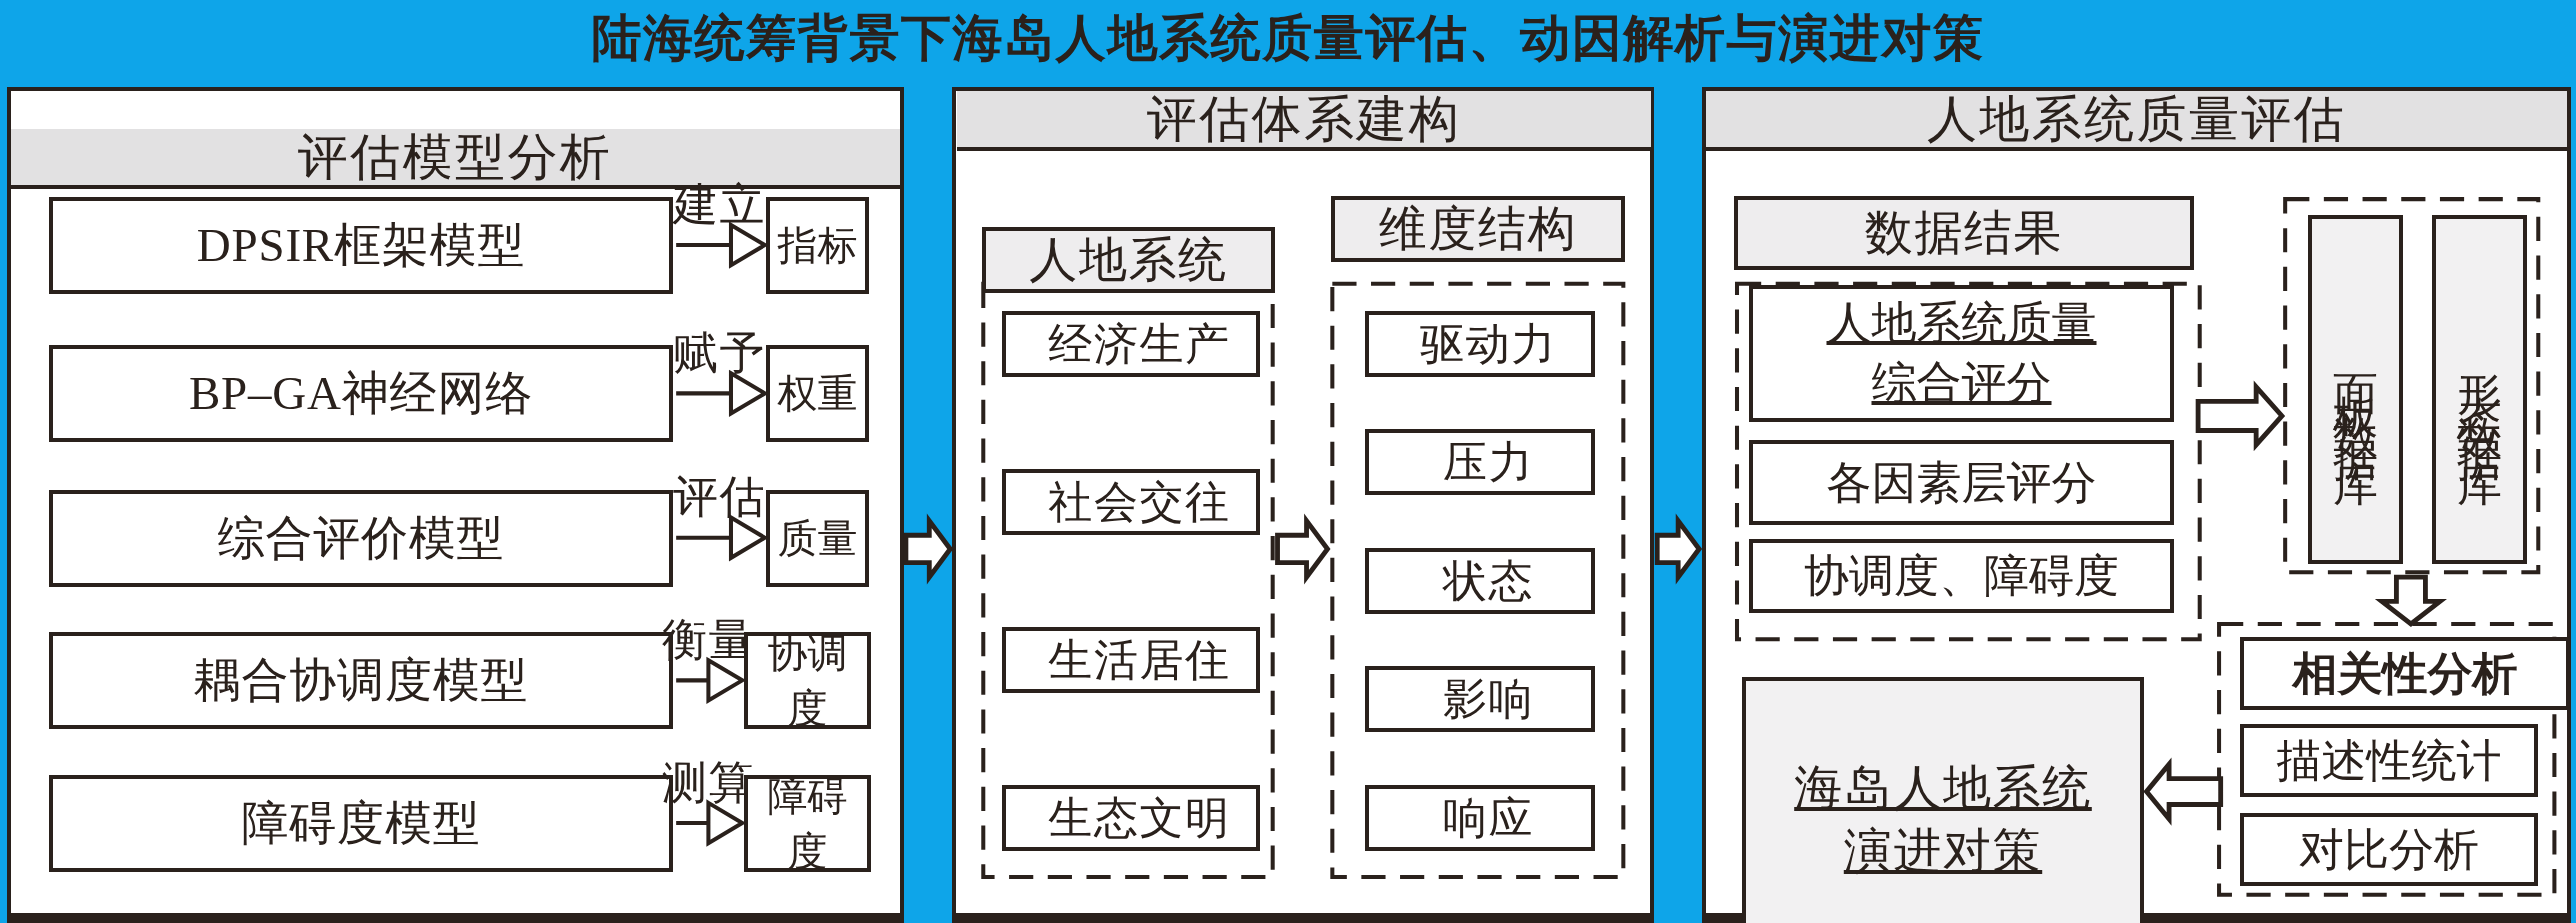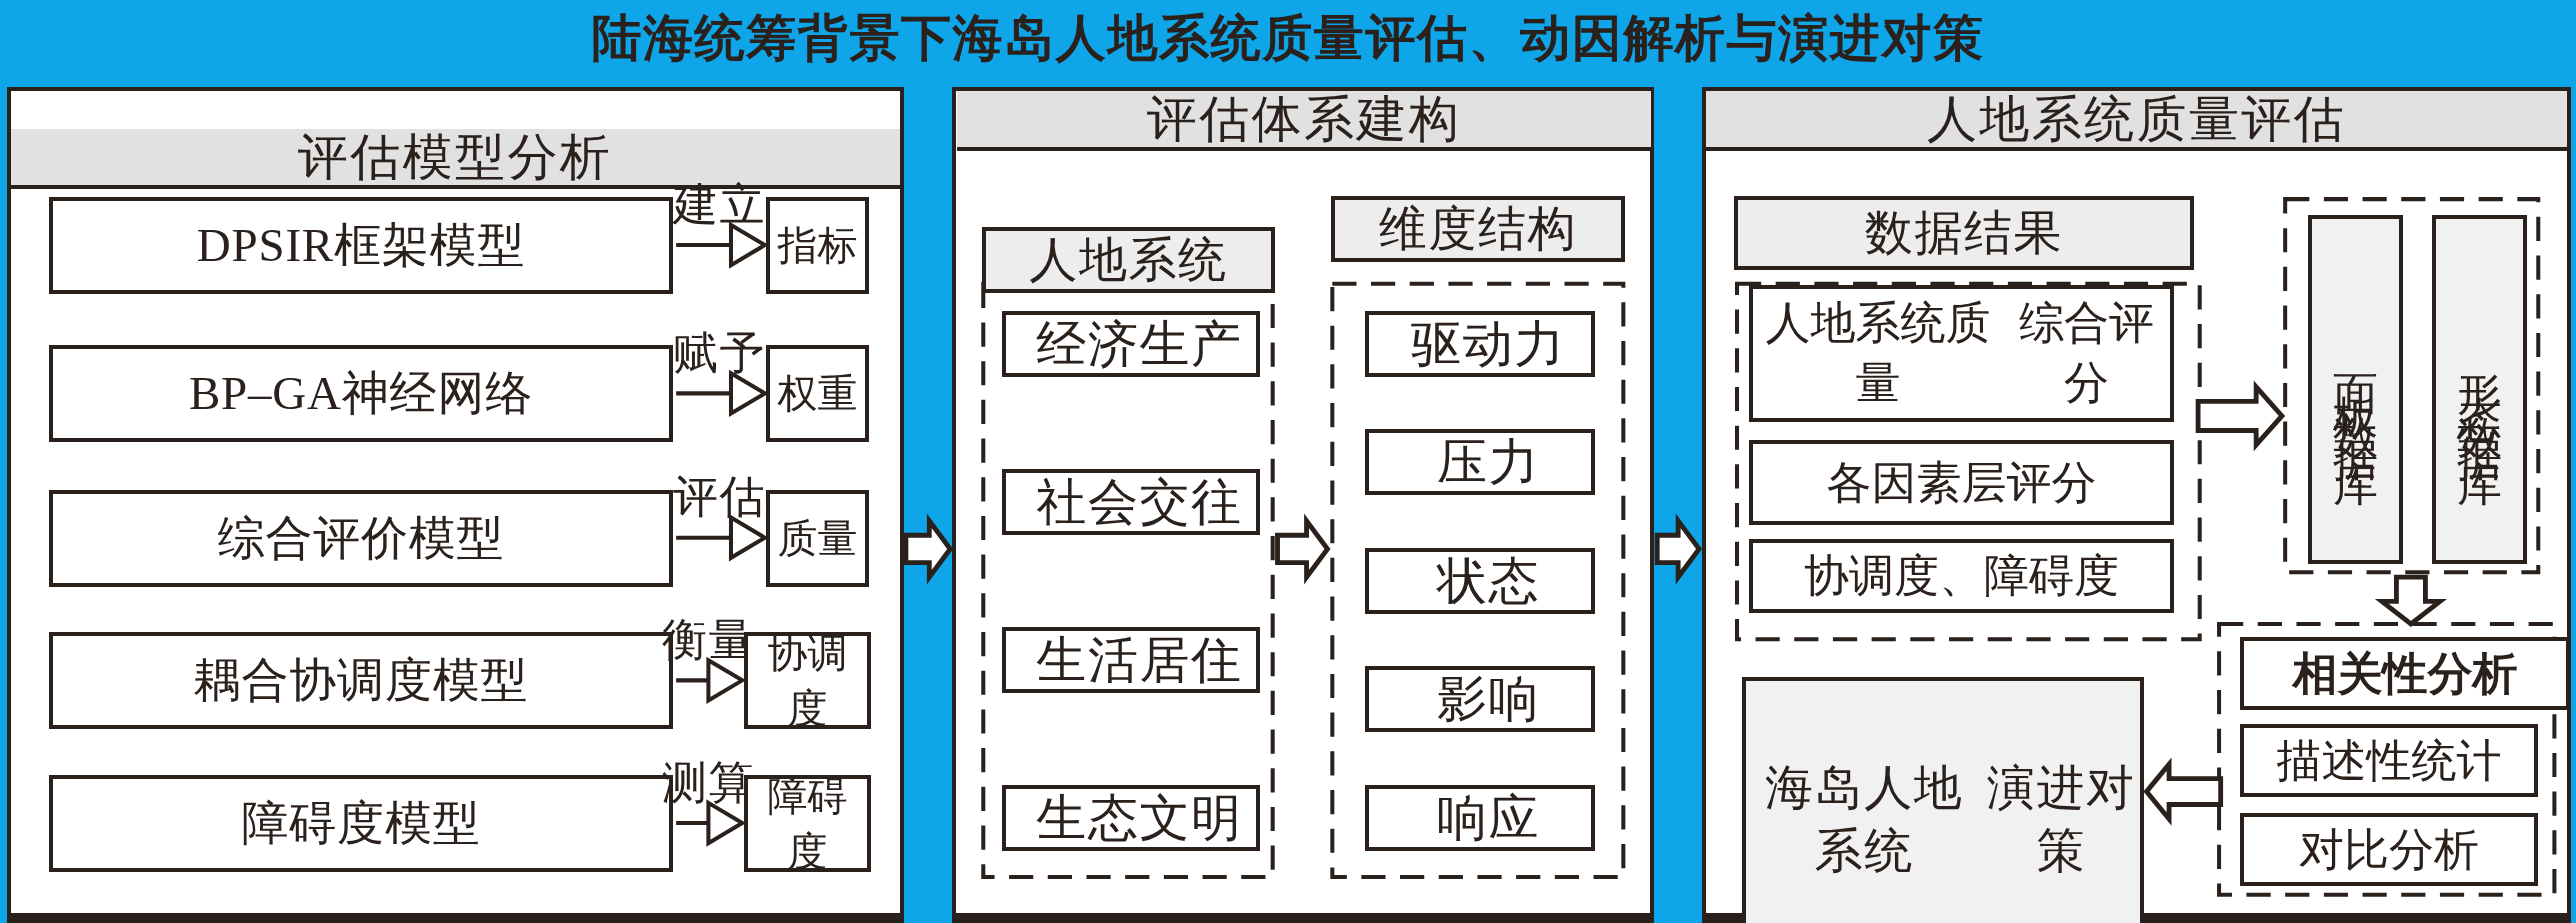--- a/index.html
+++ b/index.html
@@ -20,27 +20,27 @@
     font-size:50px;letter-spacing:2.4px;z-index:3;
   }
   .box{
     border:4px solid #2a211c;background:#ffffff;
     display:flex;align-items:center;justify-content:center;
     text-align:center;z-index:3;
   }
   .subhead{background:#eeedee;font-size:48px;letter-spacing:1.6px;}
   .srcbox{font-size:47px;letter-spacing:0.8px;}
   .tgtbox{font-size:40px;}
-  .mitem{font-size:50px;letter-spacing:1.6px;padding-left:17px;}
+  .mitem{font-size:44px;letter-spacing:1.6px;padding-left:17px;}
   .ritem{font-size:45px;}
   .lbl{
     display:flex;align-items:center;justify-content:center;
     font-size:45px;letter-spacing:1.6px;z-index:3;
   }
-  .two{flex-direction:row;line-height:1.32;}
+  .two{flex-direction:column;line-height:1.32;text-decoration:underline;}
   .vtext{
     background:#f2f1f2;
     writing-mode:vertical-rl;text-orientation:upright;
     font-size:45px;letter-spacing:21px;
     display:flex;align-items:center;justify-content:center;
     padding-top:4.8px;z-index:3;
   }
   .tint{background:#f2f1f2;font-size:48px;letter-spacing:1.6px;}
   svg.layer{position:absolute;left:0;top:0;z-index:2;pointer-events:none;}
   svg.arrows{z-index:4;}

